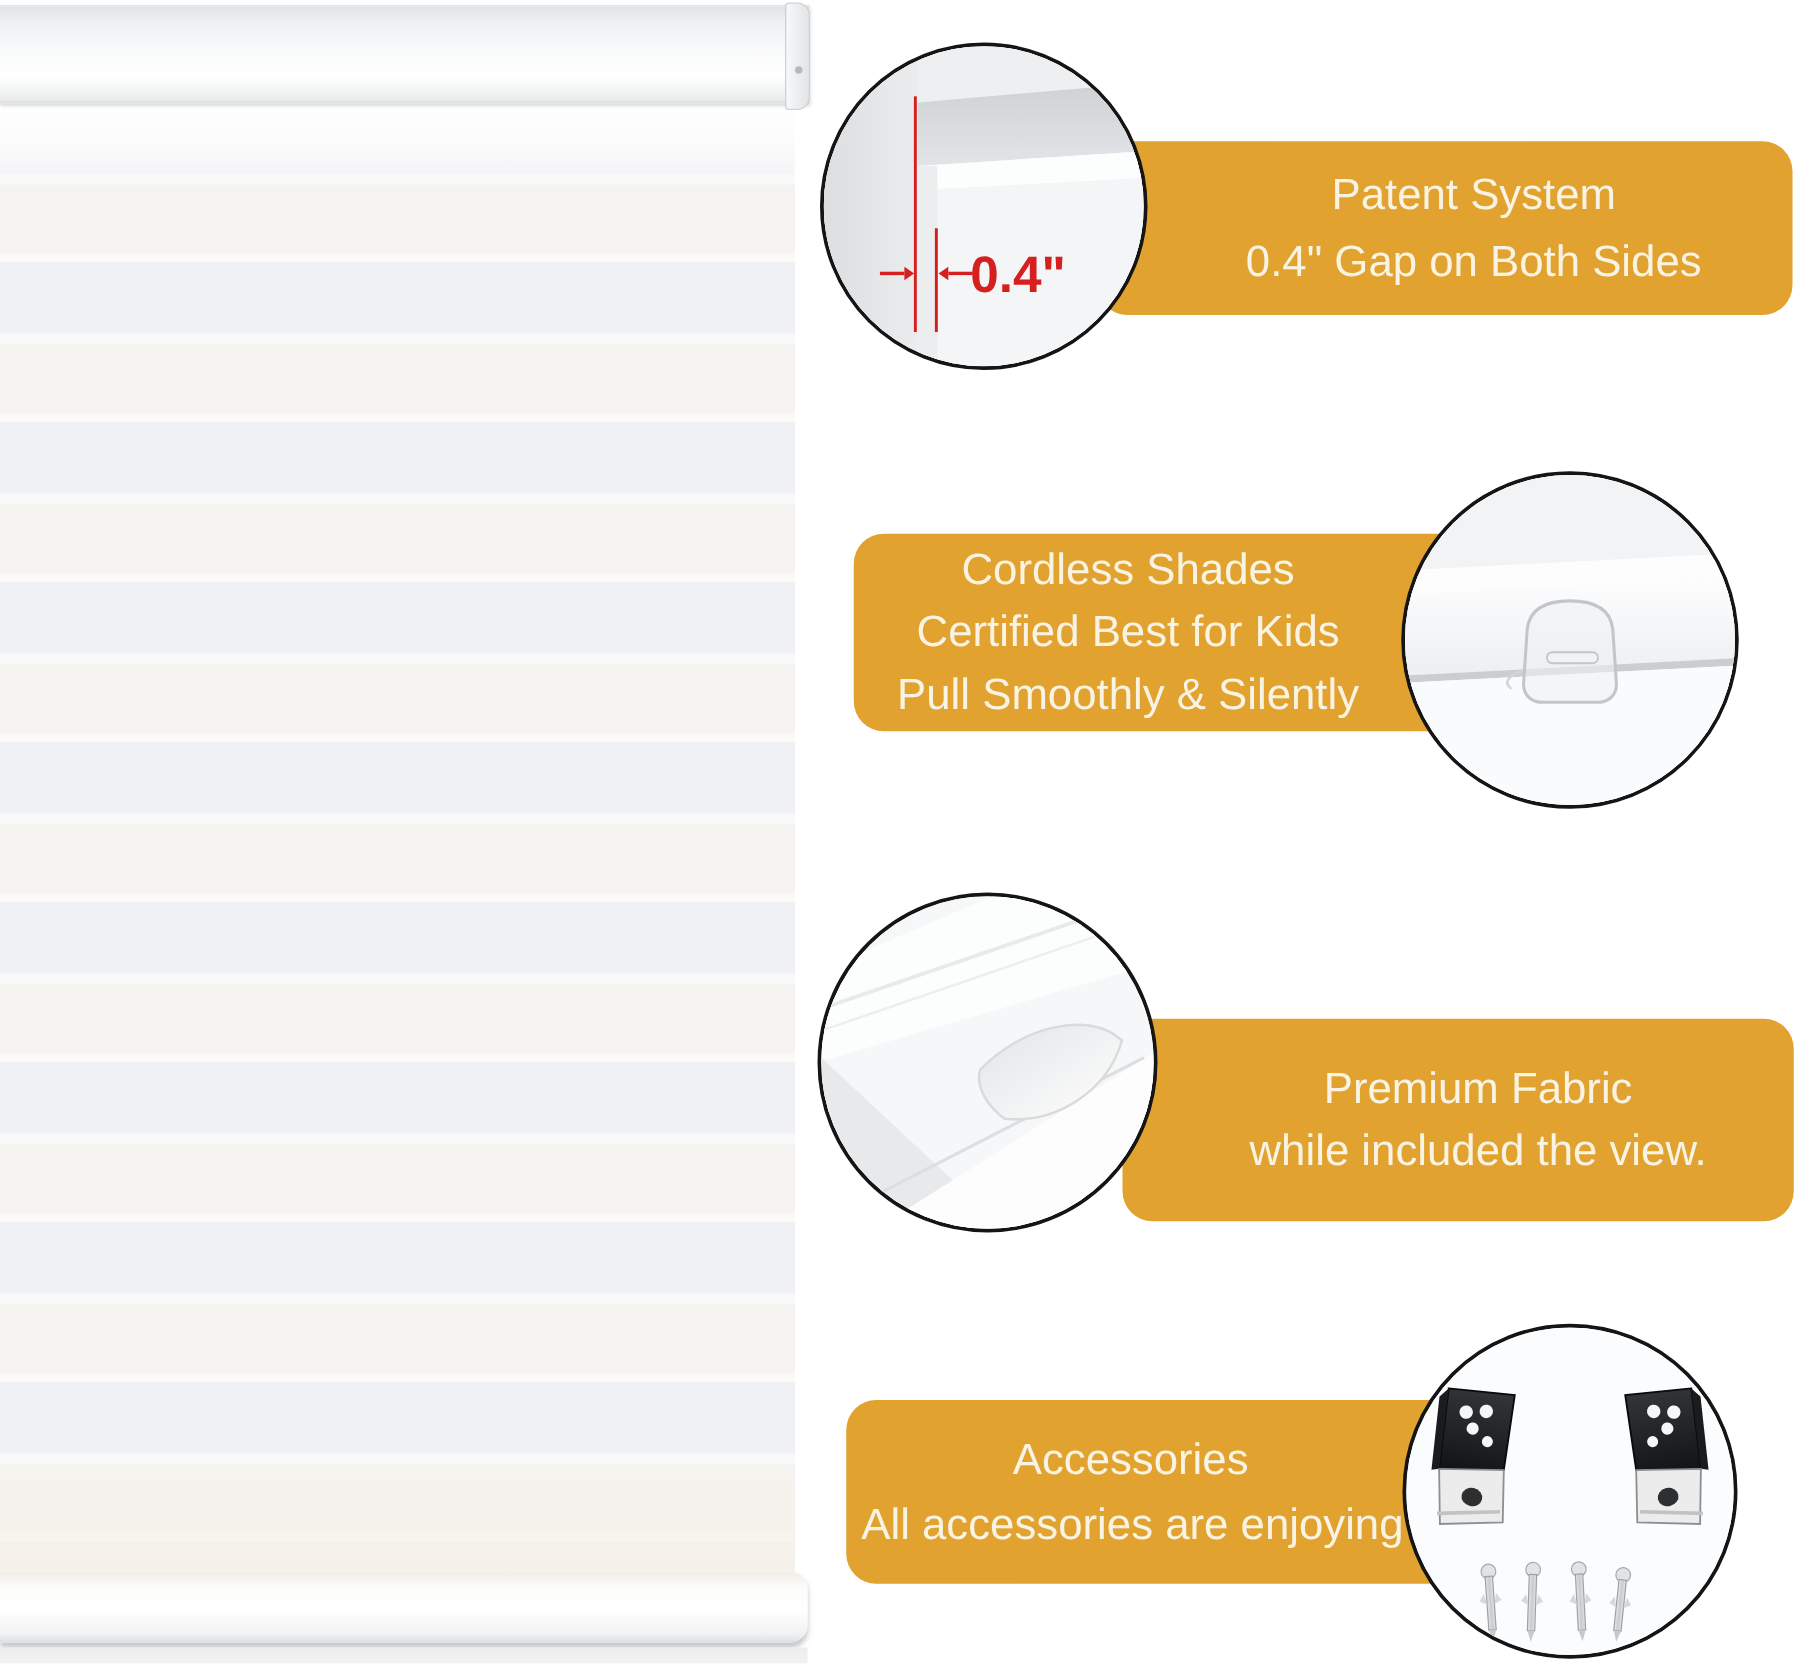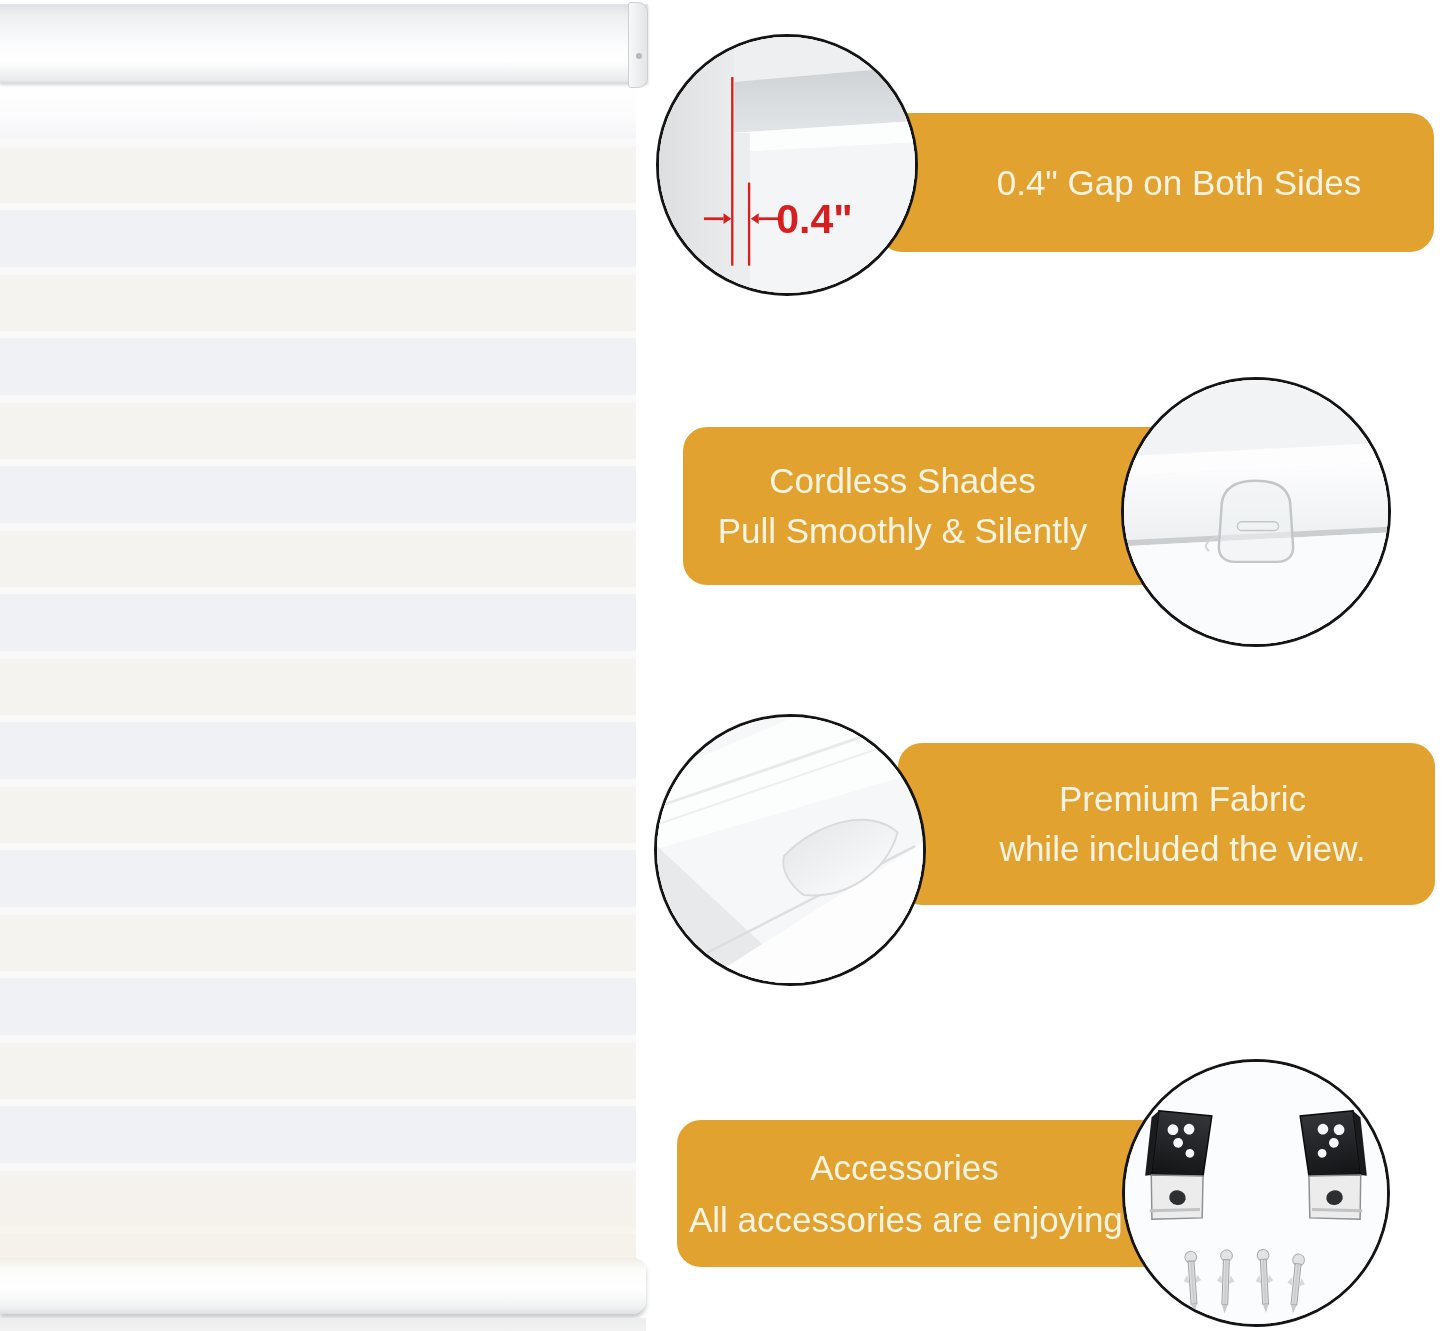--- a/index.html
+++ b/index.html
@@ -33,21 +33,21 @@
         background:linear-gradient(180deg,#ededee,#f2f2f3);}
 
   
   .banner{position:absolute;z-index:1;border-radius:24px;background:#e2a22f;
           display:flex;flex-direction:column;justify-content:center;box-sizing:border-box;}
   .banner .bline{color:#f8f3e2;font-size:35px;text-align:center;white-space:nowrap;}
   .b1{left:878px;top:113px;width:556px;height:139px;padding-left:46px;}
   .b1 .bline{line-height:54px;}
   .b2{left:683px;top:427px;width:639px;height:158px;padding-right:200px;}
   .b2 .bline{line-height:50px;}
-  .b3{left:898px;top:743px;width:537px;height:162px;padding-left:32px;}
+  .b3{left:898px;top:815px;width:537px;height:162px;padding-left:32px;}
   .b3 .bline{line-height:50px;}
   .b4{left:677px;top:1120px;width:645px;height:147px;padding-right:202px;}
   .b4 .bline{line-height:52px;padding-left:12px;}
 
   
   .circle{position:absolute;z-index:2;border-radius:50%;border:3px solid #151515;
           overflow:hidden;box-sizing:border-box;background:#f4f5f6;}
   .c1{left:656px;top:34px;width:262px;height:262px;}
   .c2{left:1121px;top:377px;width:270px;height:270px;}
   .c3{left:654px;top:714px;width:272px;height:272px;}
@@ -64,20 +64,21 @@
     <div class="rail">
       <div class="rail-cap">
         <div class="cap-screw"></div>
       </div>
     </div>
     <div class="bottom-rail"></div>
     <div class="below-rail"></div>
   </section>
 
   <div class="banner b1">
+    <div class="bline">Patent System</div>
     <div class="bline">0.4" Gap on Both Sides</div>
   </div>
   <div class="circle c1">
     <svg viewBox="0 0 262 262">
       <defs>
         <linearGradient id="wallg" x1="0" y1="0" x2="1" y2="0">
           <stop offset="0" stop-color="#dcdee0"></stop>
             <stop offset="1" stop-color="#eaeced"></stop>
         </linearGradient>
         <linearGradient id="railg" x1="0" y1="0" x2="0" y2="1">
@@ -101,20 +102,21 @@
       <g>
         <polygon points="102,180.5 94,186 102,191.5" fill="#d62020"></polygon>
         <rect x="102" y="184.6" width="20" height="2.8" fill="#d62020"></rect>
       </g>
       <text x="120" y="201" font-size="42" font-weight="bold" font-family="Liberation Sans, sans-serif" fill="#d62020">0.4"</text>
     </svg>
   </div>
 
   <div class="banner b2">
     <div class="bline">Cordless Shades</div>
+    <div class="bline">Certified Best for Kids</div>
     <div class="bline">Pull Smoothly &amp; Silently</div>
   </div>
   <div class="circle c2">
     <svg viewBox="0 0 270 270">
       <defs>
         <linearGradient id="railface" x1="0" y1="0" x2="0" y2="1">
           <stop offset="0" stop-color="#fdfdfe"></stop>
             <stop offset="1" stop-color="#edeff1"></stop>
         </linearGradient>
       </defs>

